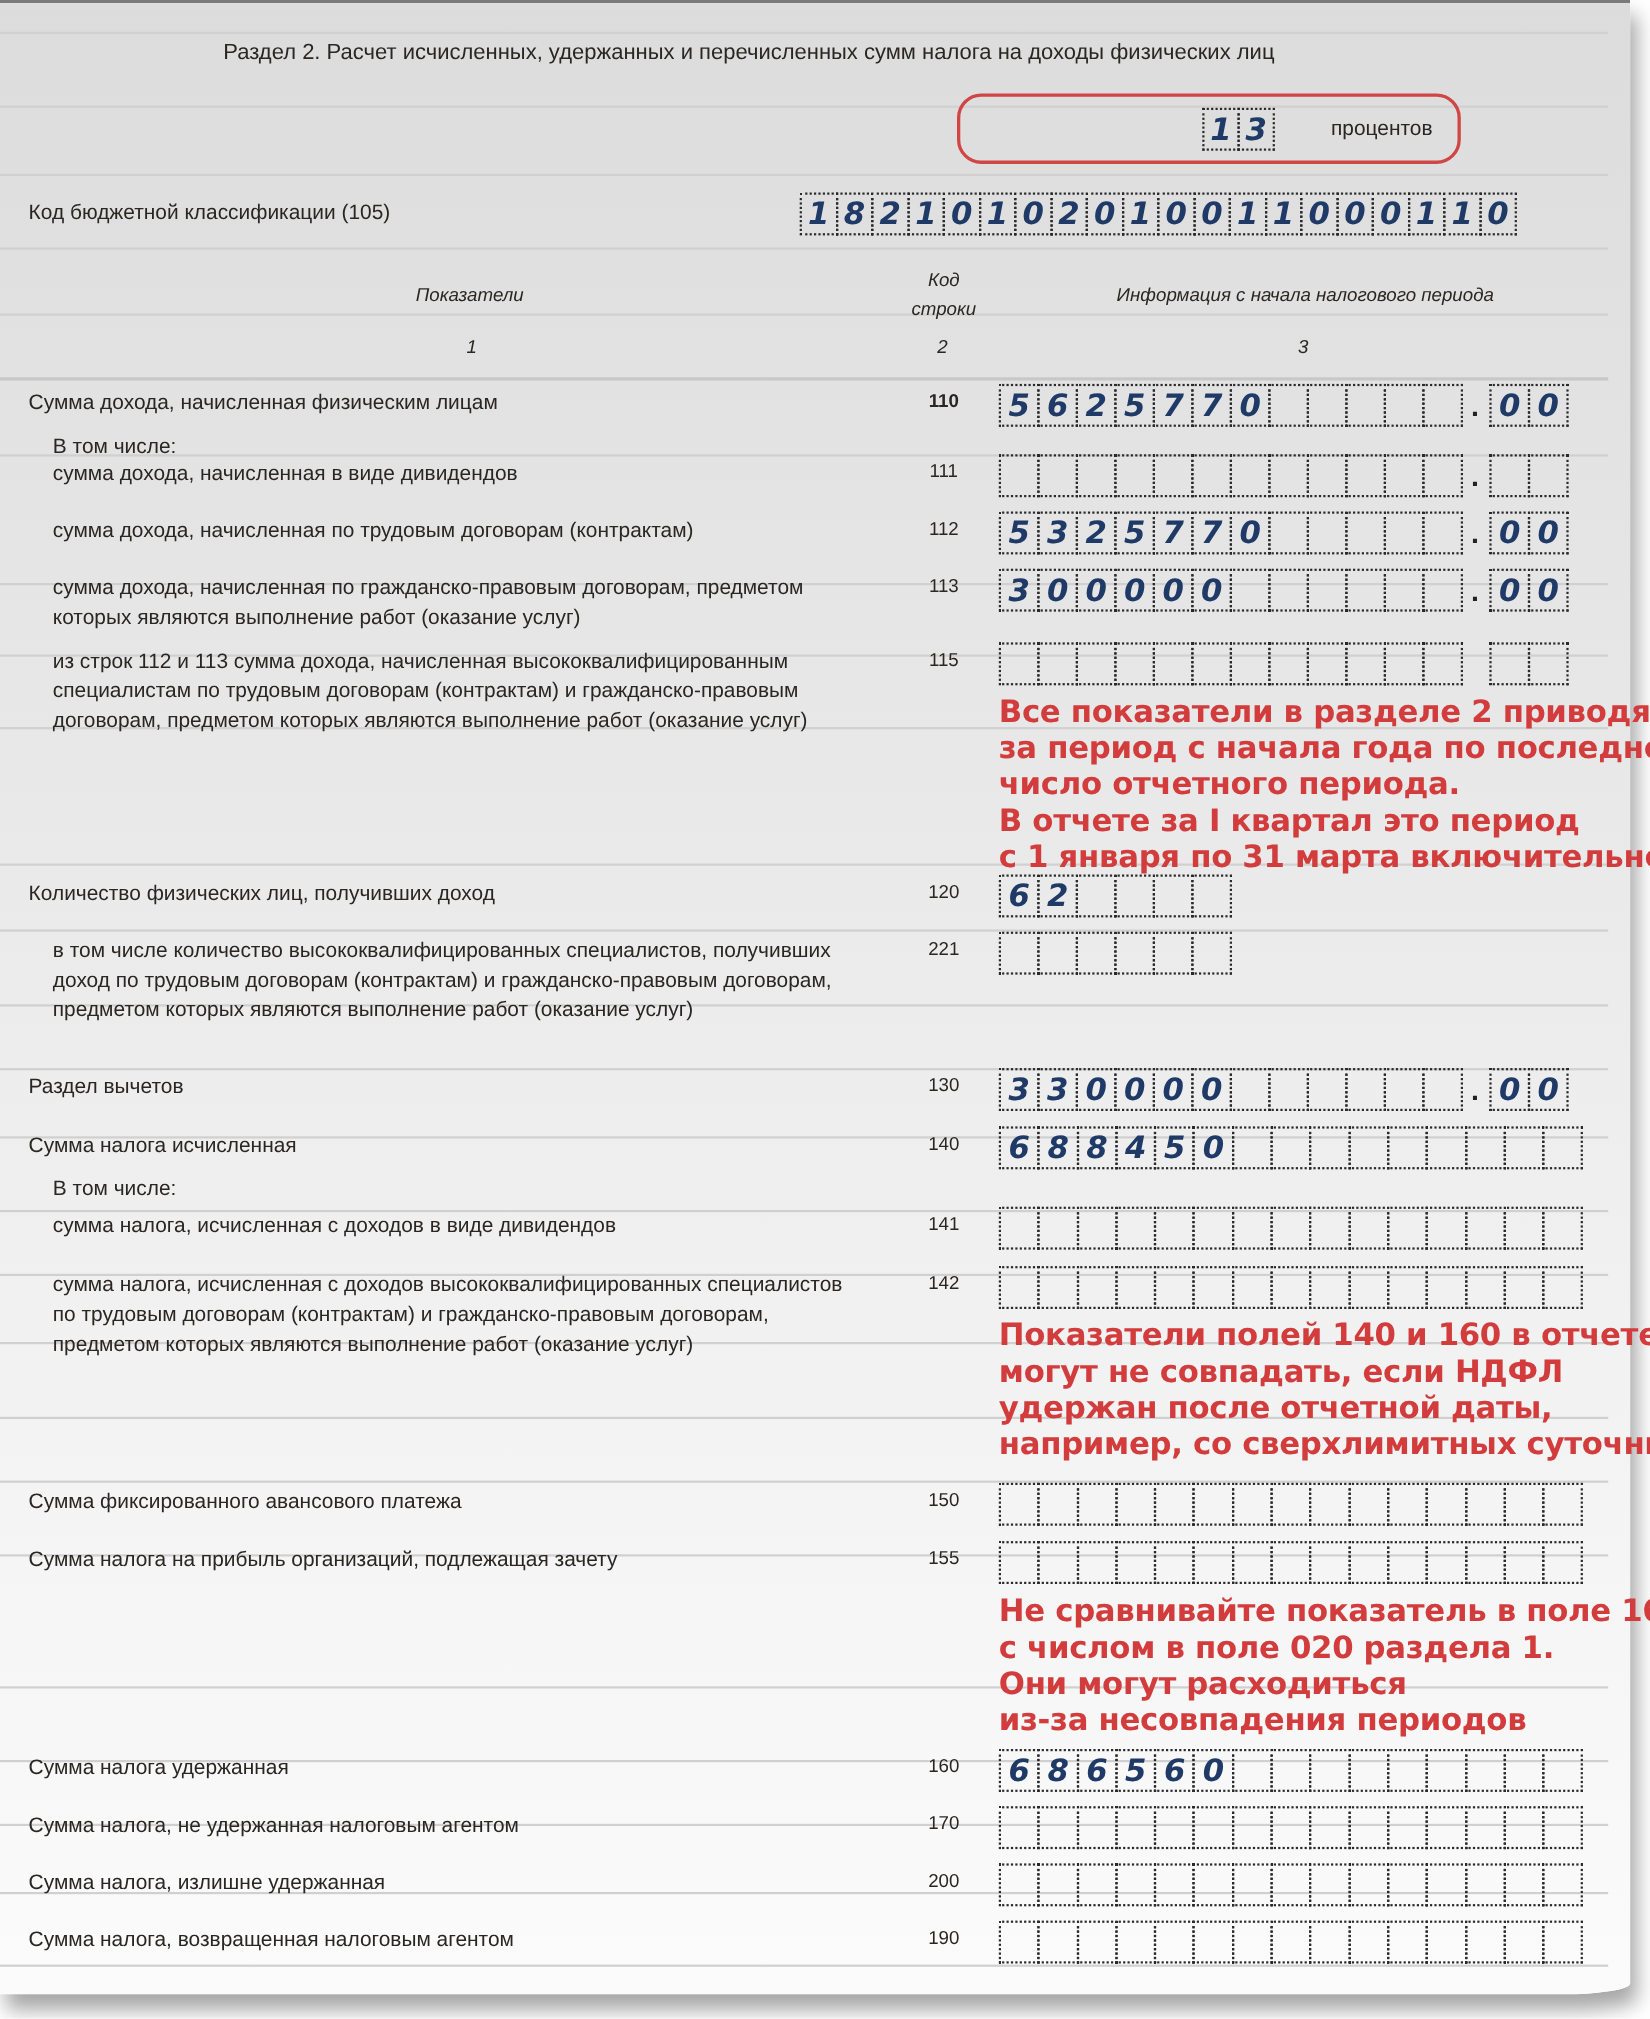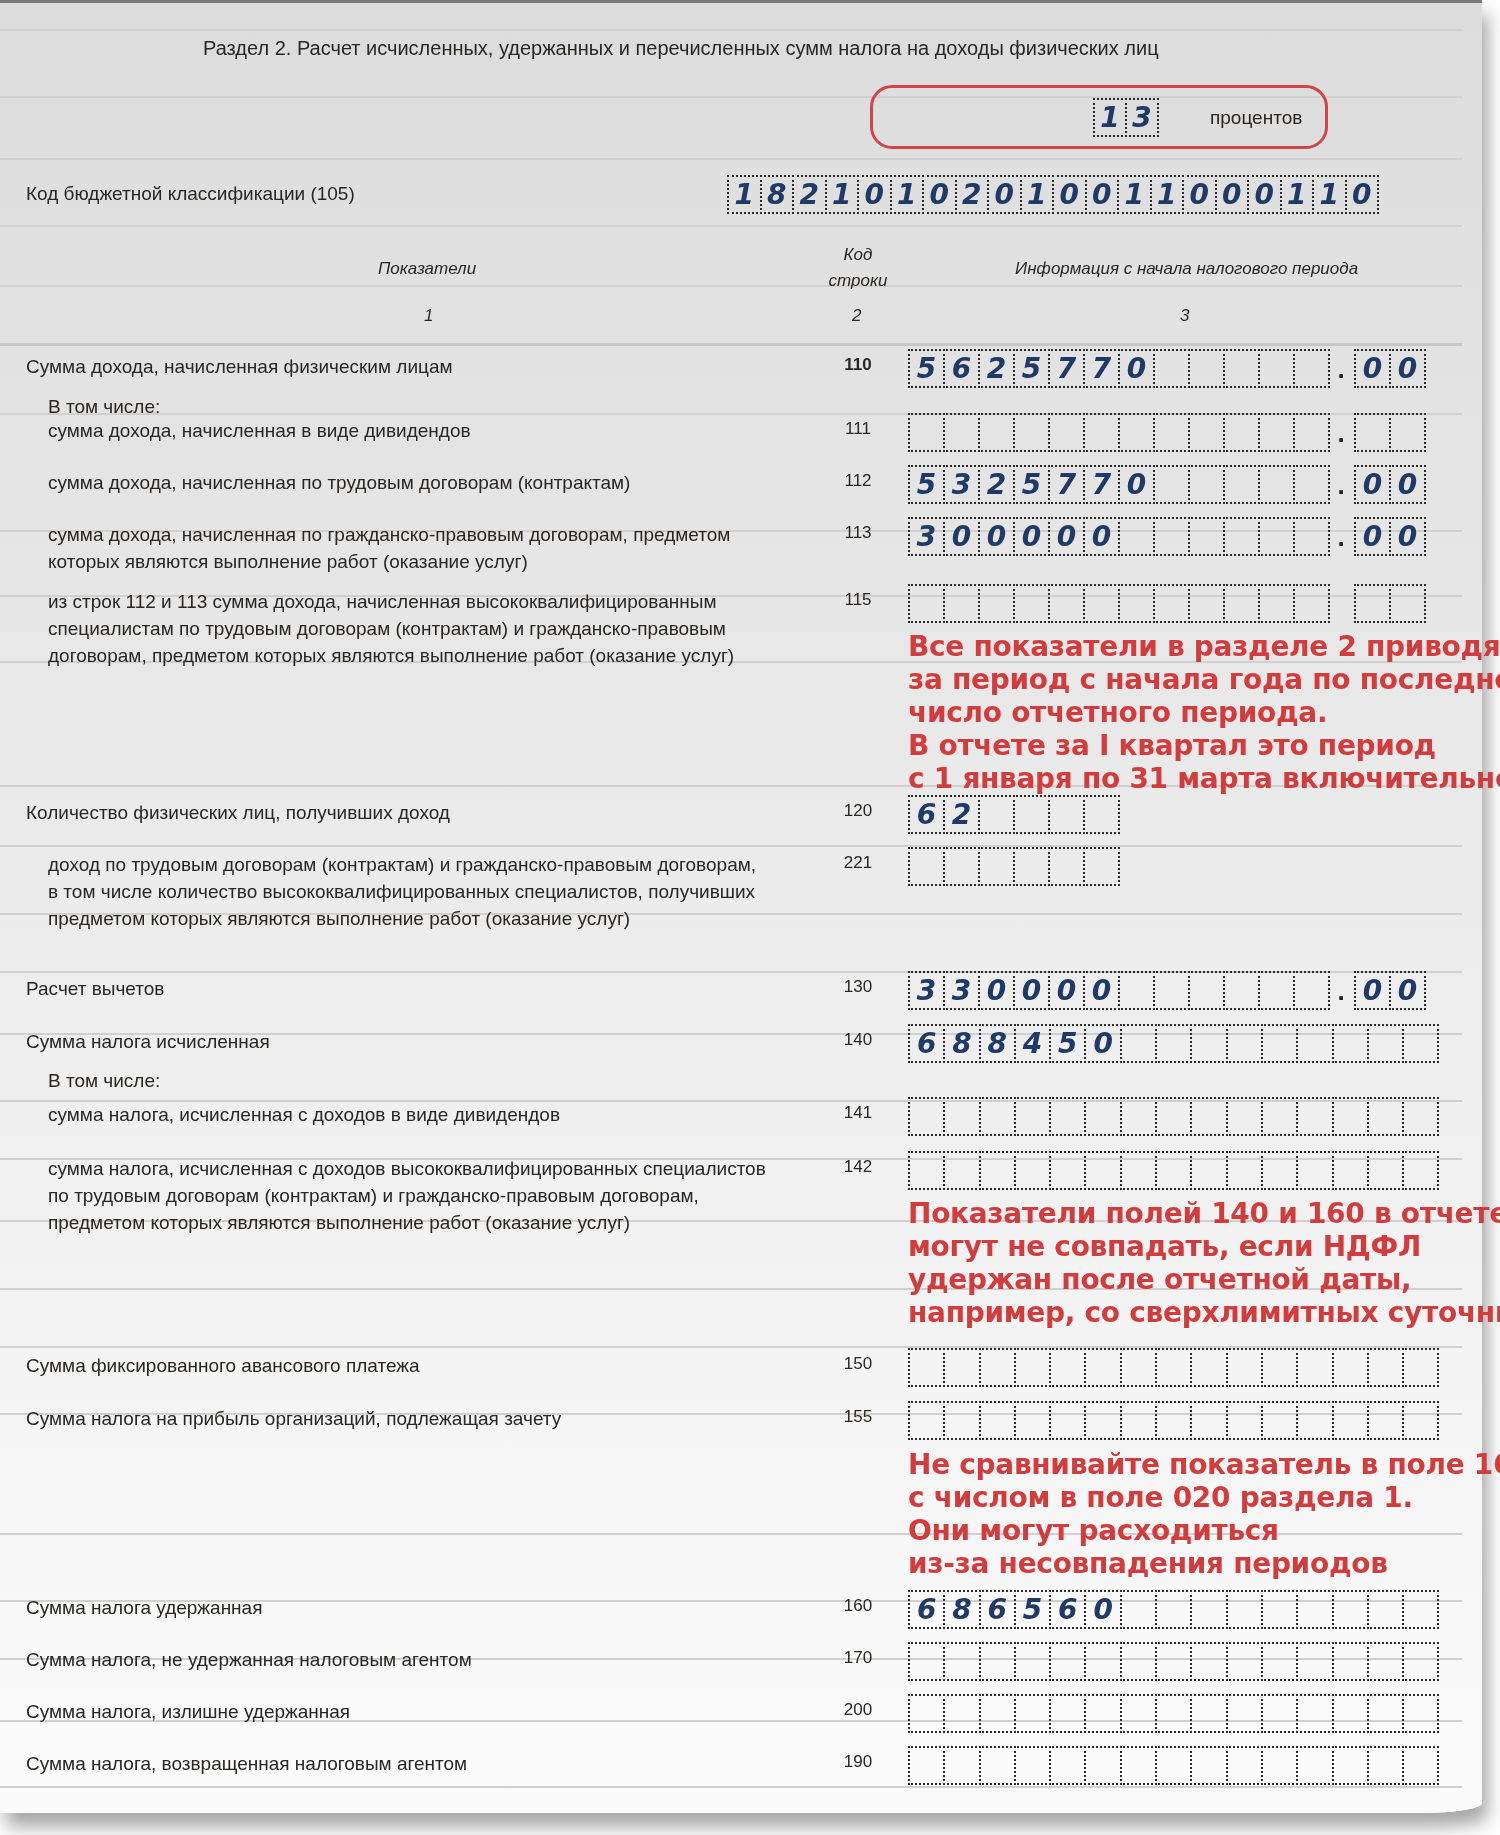--- a/index.html
+++ b/index.html
@@ -239,37 +239,37 @@
           <div class="cell" style="width: 33px;">6</div>
           <div class="cell" style="width: 33px;">2</div>
           <div class="cell" style="width: 33px;"></div>
           <div class="cell" style="width: 33px;"></div>
           <div class="cell" style="width: 33px;"></div>
           <div class="cell" style="width: 33px;"></div>
         </div>
       </div>
       <div>
         <div class="lbl" style="left: 48px; top: 848px;">
+          <div>в том числе количество  высококвалифицированных специалистов, получивших</div>
           <div>доход по трудовым договорам (контрактам) и гражданско-правовым договорам,</div>
-          <div>в том числе количество  высококвалифицированных специалистов, получивших</div>
           <div>предметом которых являются выполнение работ (оказание услуг)</div>
         </div>
         <div class="code" style="top: 850px;">221</div>
         <div class="cells" style="left: 908px; top: 844px;">
           <div class="cell" style="width: 33px;"></div>
           <div class="cell" style="width: 33px;"></div>
           <div class="cell" style="width: 33px;"></div>
           <div class="cell" style="width: 33px;"></div>
           <div class="cell" style="width: 33px;"></div>
           <div class="cell" style="width: 33px;"></div>
         </div>
       </div>
       <div>
         <div class="lbl" style="left: 26px; top: 972px;">
-          <div>Расчет вычетов</div>
+          <div>Раздел вычетов</div>
         </div>
         <div class="code" style="top: 974px;">130</div>
         <div class="cells" style="left: 908px; top: 968px;">
           <div class="cell" style="width: 33px;">3</div>
           <div class="cell" style="width: 33px;">3</div>
           <div class="cell" style="width: 33px;">0</div>
           <div class="cell" style="width: 33px;">0</div>
           <div class="cell" style="width: 33px;">0</div>
           <div class="cell" style="width: 33px;">0</div>
           <div class="cell" style="width: 33px;"></div>

